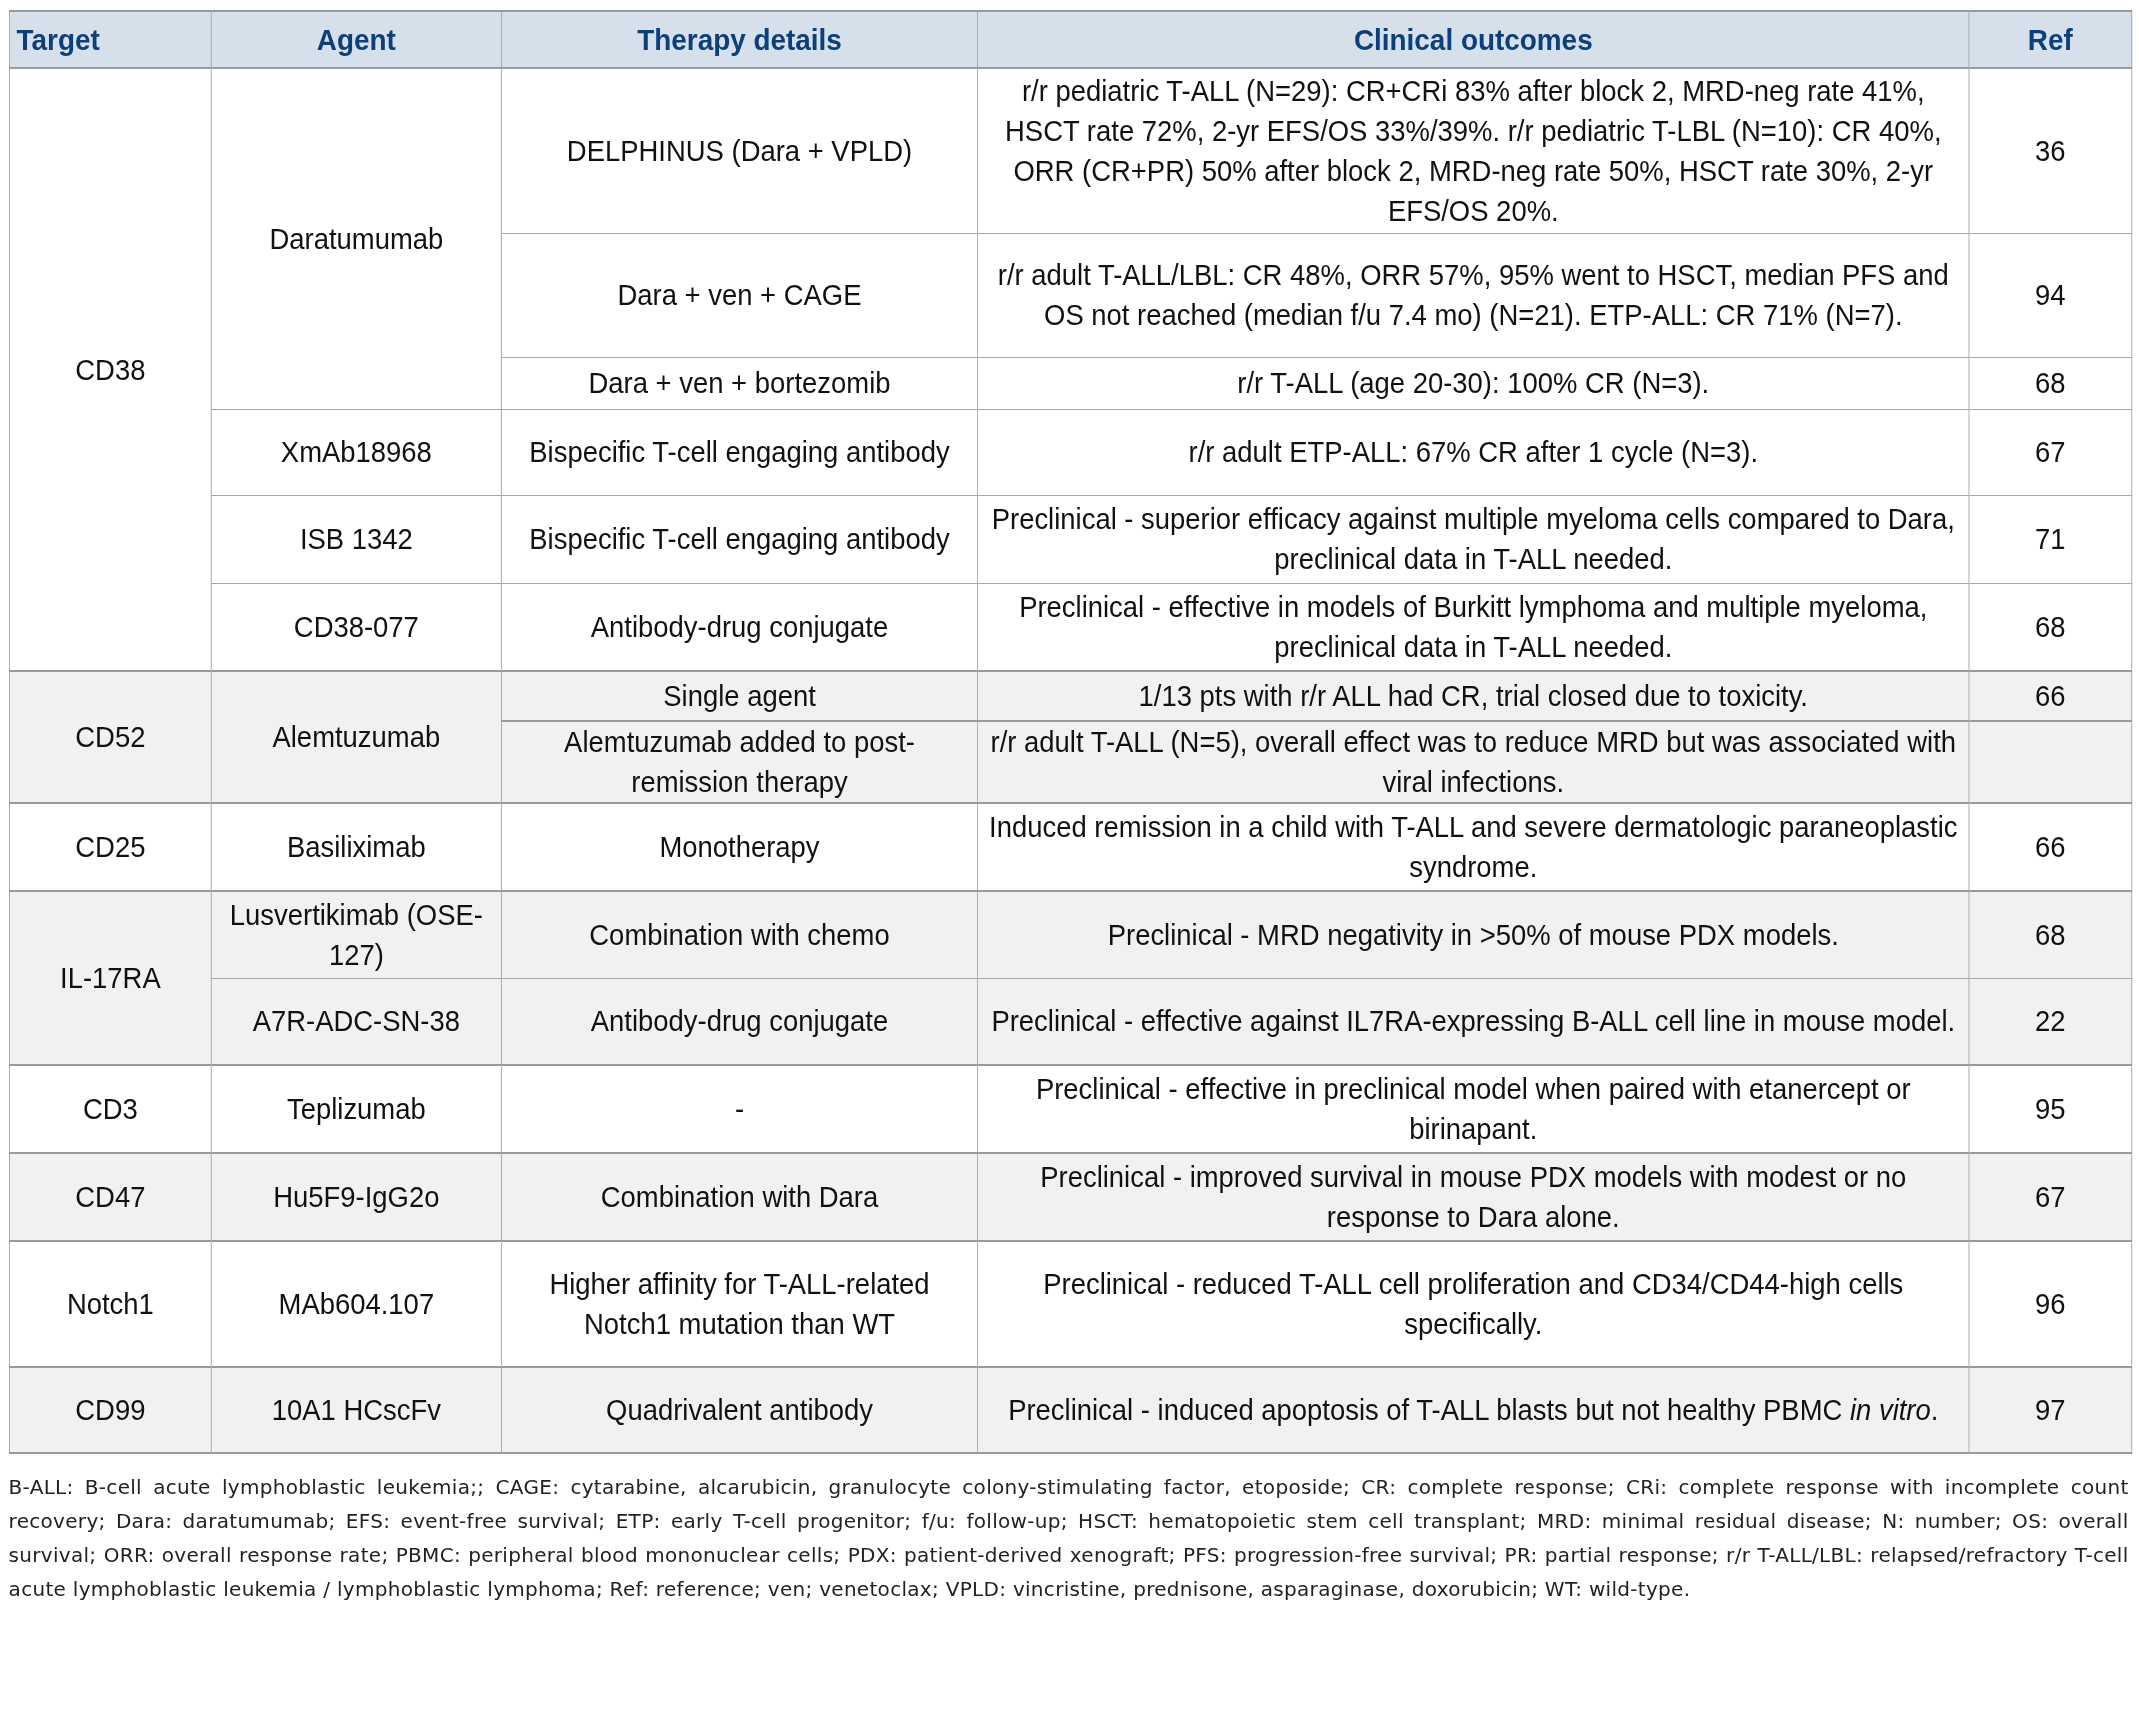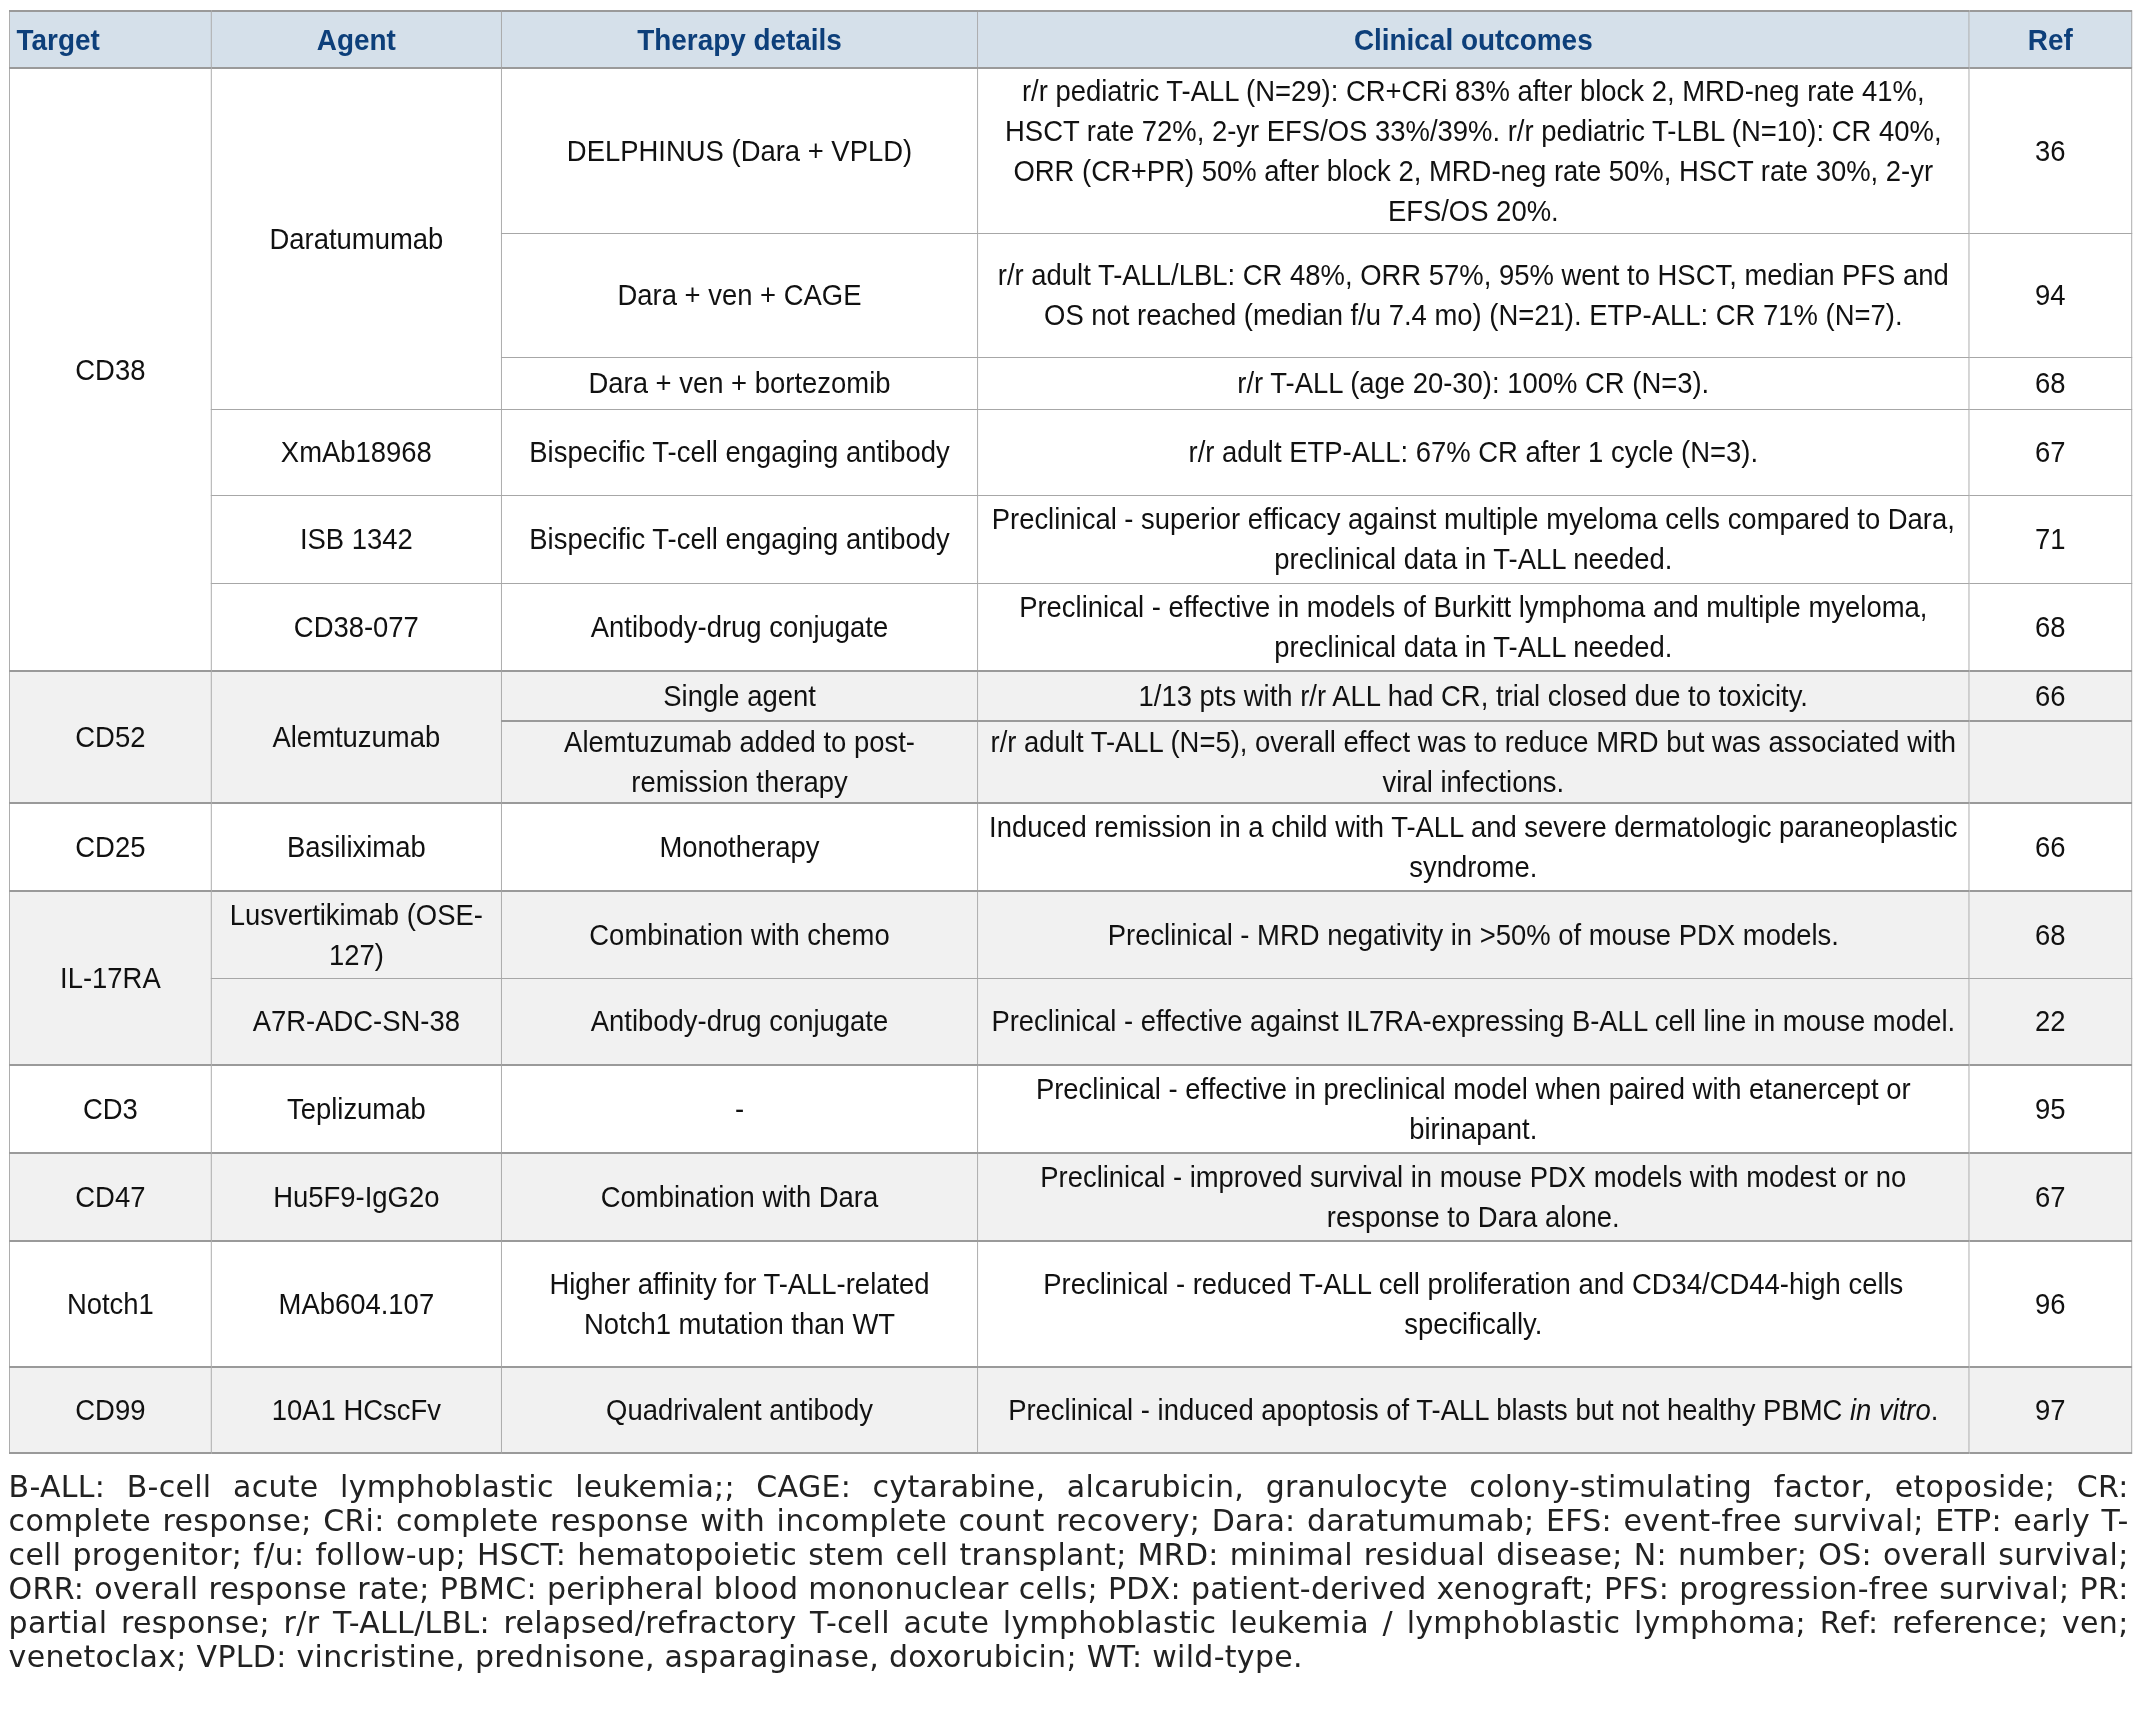--- a/index.html
+++ b/index.html
@@ -21,21 +21,21 @@
     height: 50px; font-size: 30px; border-bottom: 2.9px solid #9a9a9a; border-top: 2.9px solid #9a9a9a;
   }
   table.main thead th.left { text-align: left; padding-left: 7.2px; }
   td.target { text-align: left; padding-left: 7.2px; }
   tr.group-start td { border-top: 2.9px solid #9a9a9a; }
   tr.shade td { background: #f1f1f1; }
   tr.last td { border-bottom: 2.9px solid #9a9a9a; }
   tr.split td.sub { border-top: 2.9px solid #9a9a9a; }
   .footnote {
     position: absolute; left: 8.6px; top: 1470px; width: 2120px;
-    font-family: "DejaVu Sans", sans-serif; font-size: 30px; line-height: 34px;
+    font-family: "DejaVu Sans", sans-serif; font-size: 20px; line-height: 34px;
     color: #222; letter-spacing: 0.3px; text-align: justify;
   }
   em { font-style: italic; }
 </style>
 </head>
 <body>
 
 <table class="main">
   <colgroup>
     <col style="width:217px">

